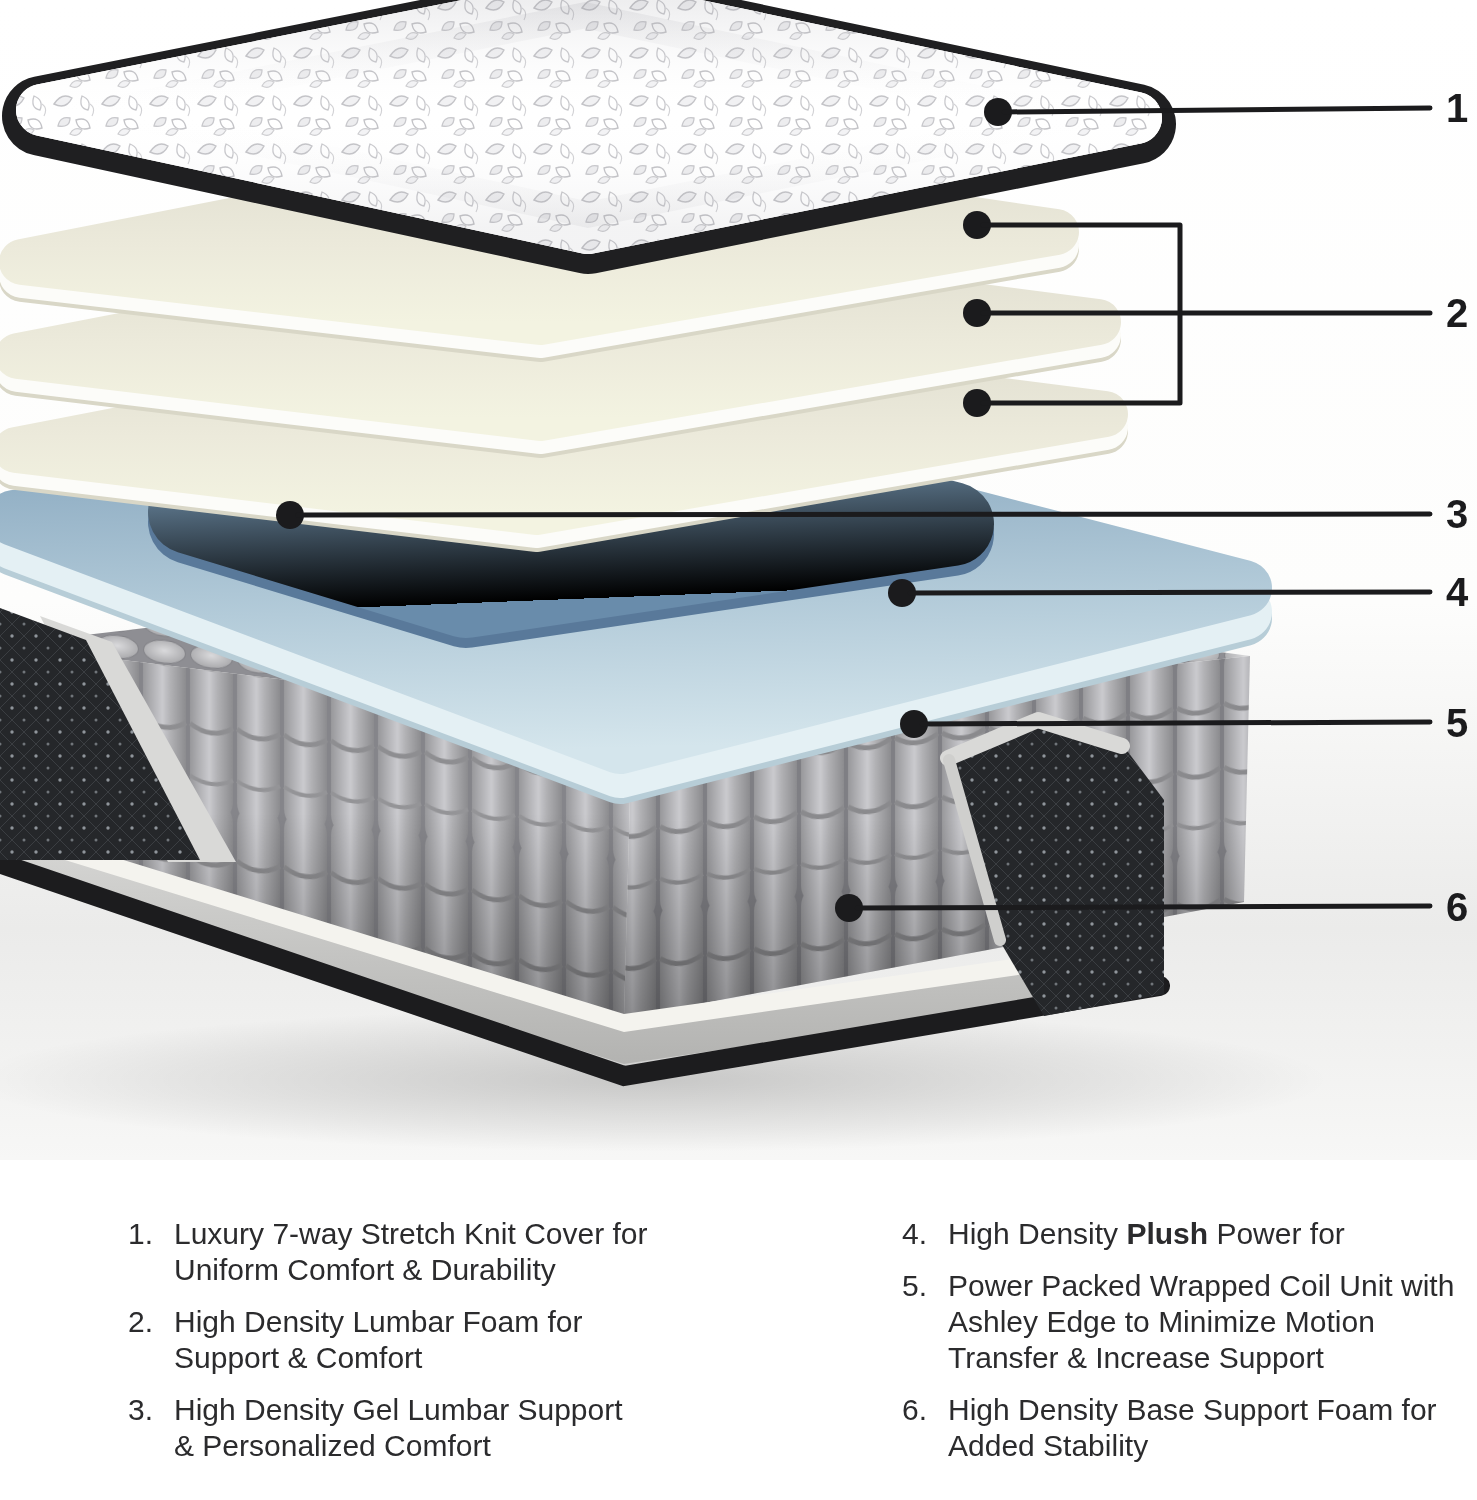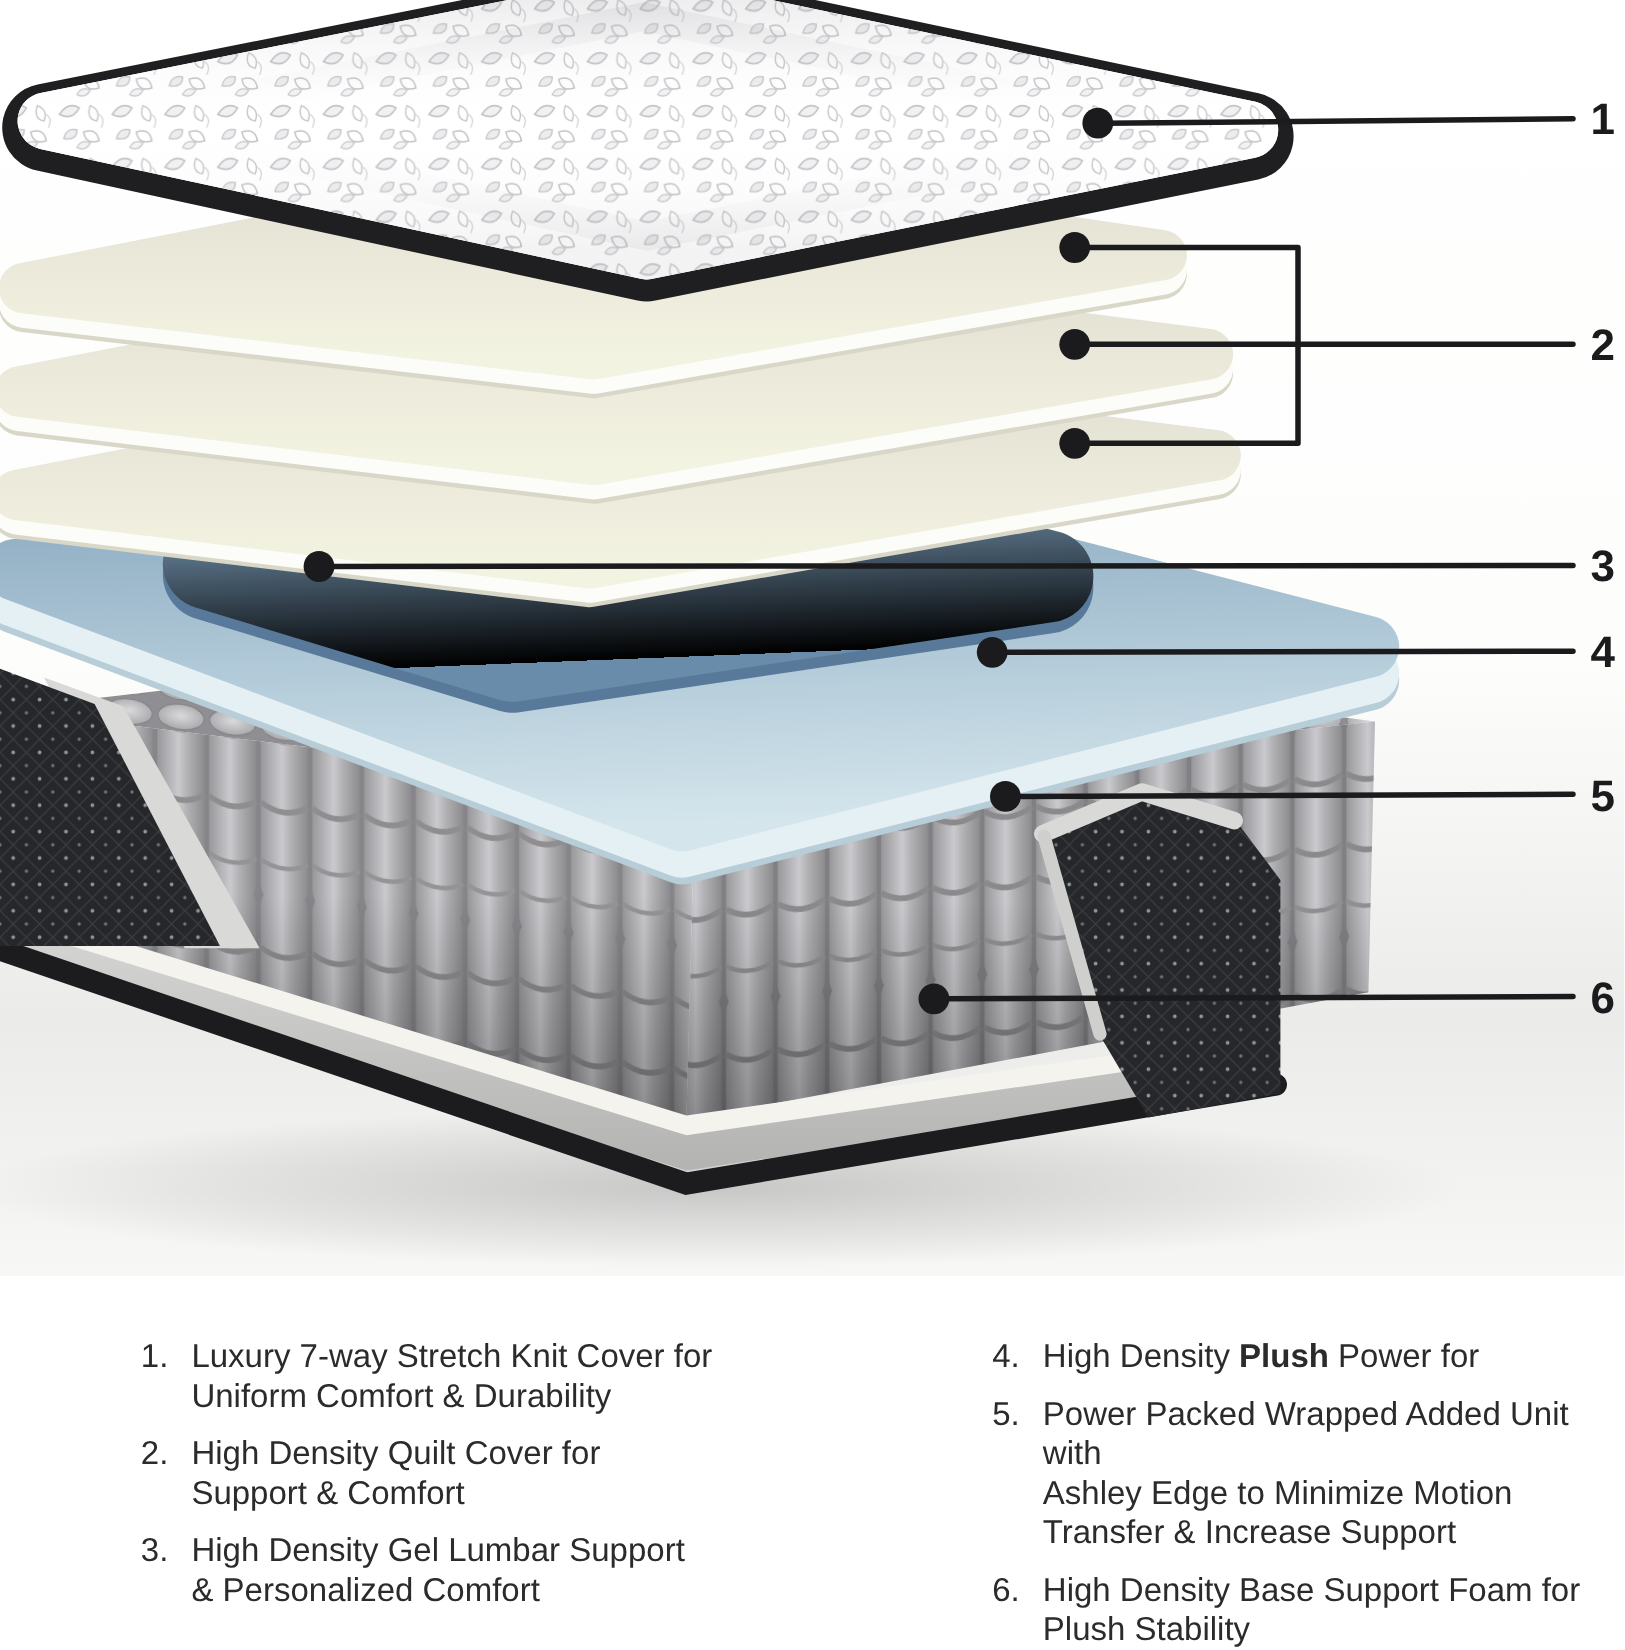--- a/index.html
+++ b/index.html
@@ -234,21 +234,21 @@
     <div class="legend-item">
       <div class="legend-num">1.</div>
       <div class="legend-text">
         <span class="ln">Luxury 7-way Stretch Knit Cover for</span>
         <span class="ln">Uniform Comfort &amp; Durability</span>
       </div>
     </div>
     <div class="legend-item">
       <div class="legend-num">2.</div>
       <div class="legend-text">
-        <span class="ln">High Density Quilt Cover for</span>
+        <span class="ln">High Density Lumbar Foam for</span>
         <span class="ln">Support &amp; Comfort</span>
       </div>
     </div>
     <div class="legend-item">
       <div class="legend-num">3.</div>
       <div class="legend-text">
         <span class="ln">High Density Gel Lumbar Support</span>
         <span class="ln">&amp; Personalized Comfort</span>
       </div>
     </div>
@@ -257,28 +257,28 @@
   <div class="legend-col col-right">
     <div class="legend-item">
       <div class="legend-num">4.</div>
       <div class="legend-text">
         <span class="ln"><span>High Density </span><b>Plush</b><span> Power for</span></span>
       </div>
     </div>
     <div class="legend-item">
       <div class="legend-num">5.</div>
       <div class="legend-text">
-        <span class="ln">Power Packed Wrapped Added Unit with</span>
+        <span class="ln">Power Packed Wrapped Coil Unit with</span>
         <span class="ln">Ashley Edge to Minimize Motion</span>
         <span class="ln">Transfer &amp; Increase Support</span>
       </div>
     </div>
     <div class="legend-item">
       <div class="legend-num">6.</div>
       <div class="legend-text">
         <span class="ln">High Density Base Support Foam for</span>
-        <span class="ln">Plush Stability</span>
+        <span class="ln">Added Stability</span>
       </div>
     </div>
   </div>
 </div>
 
 </div>
 
 </body></html>

